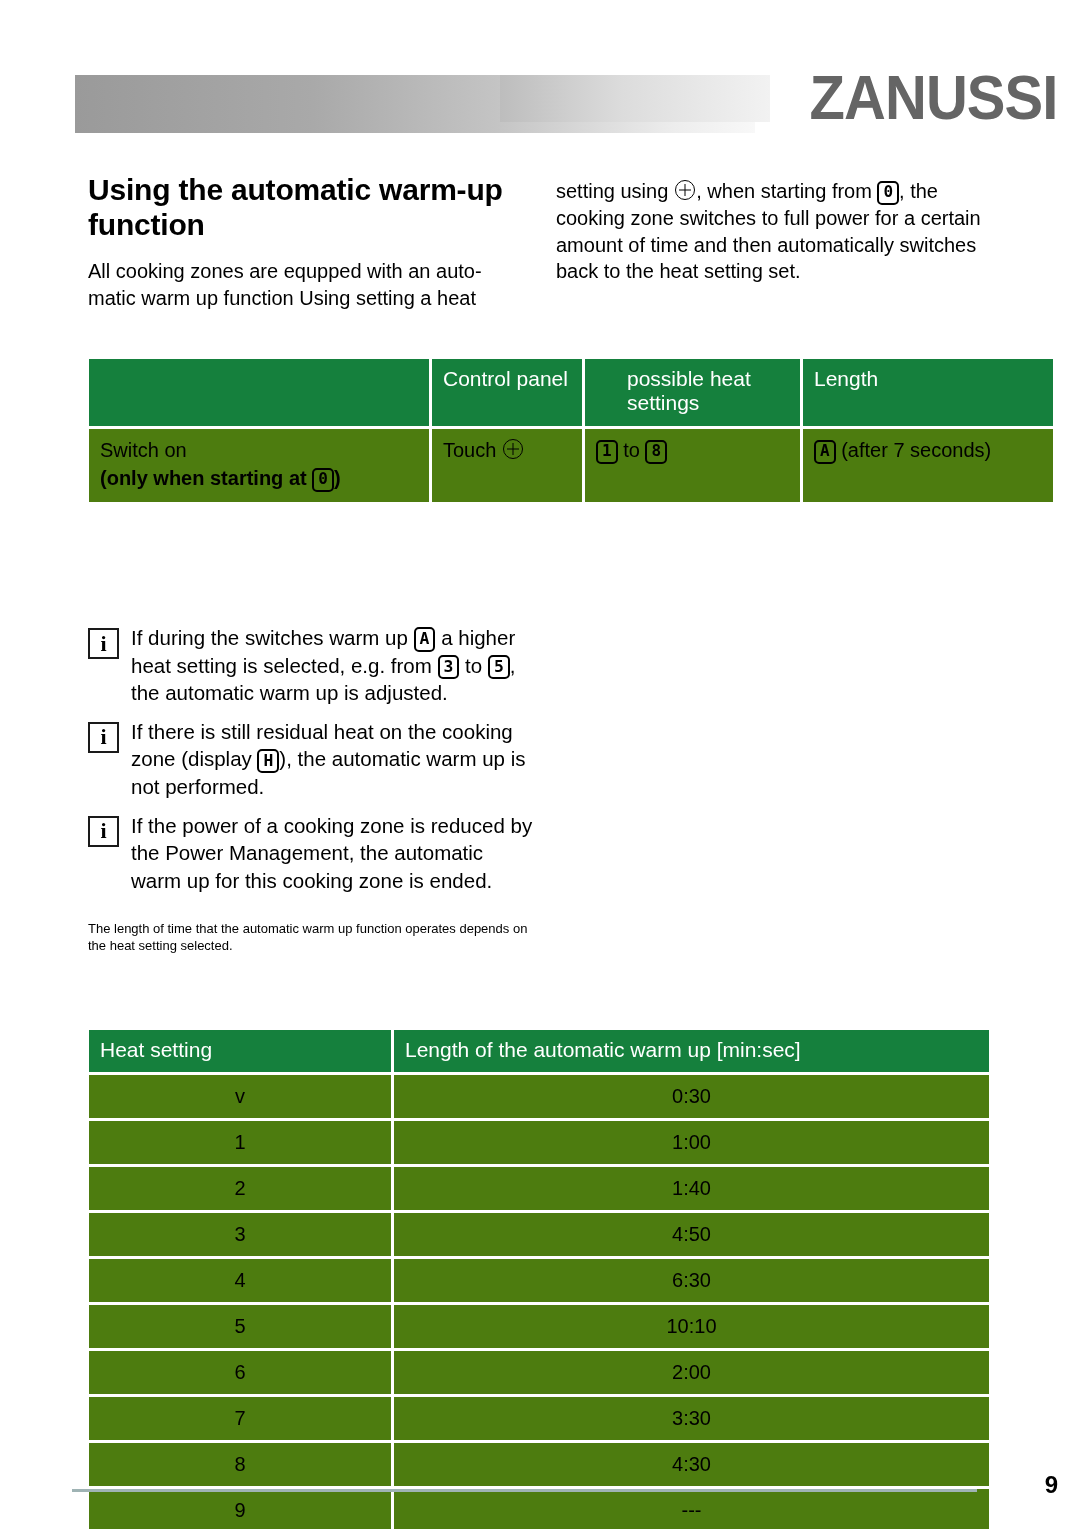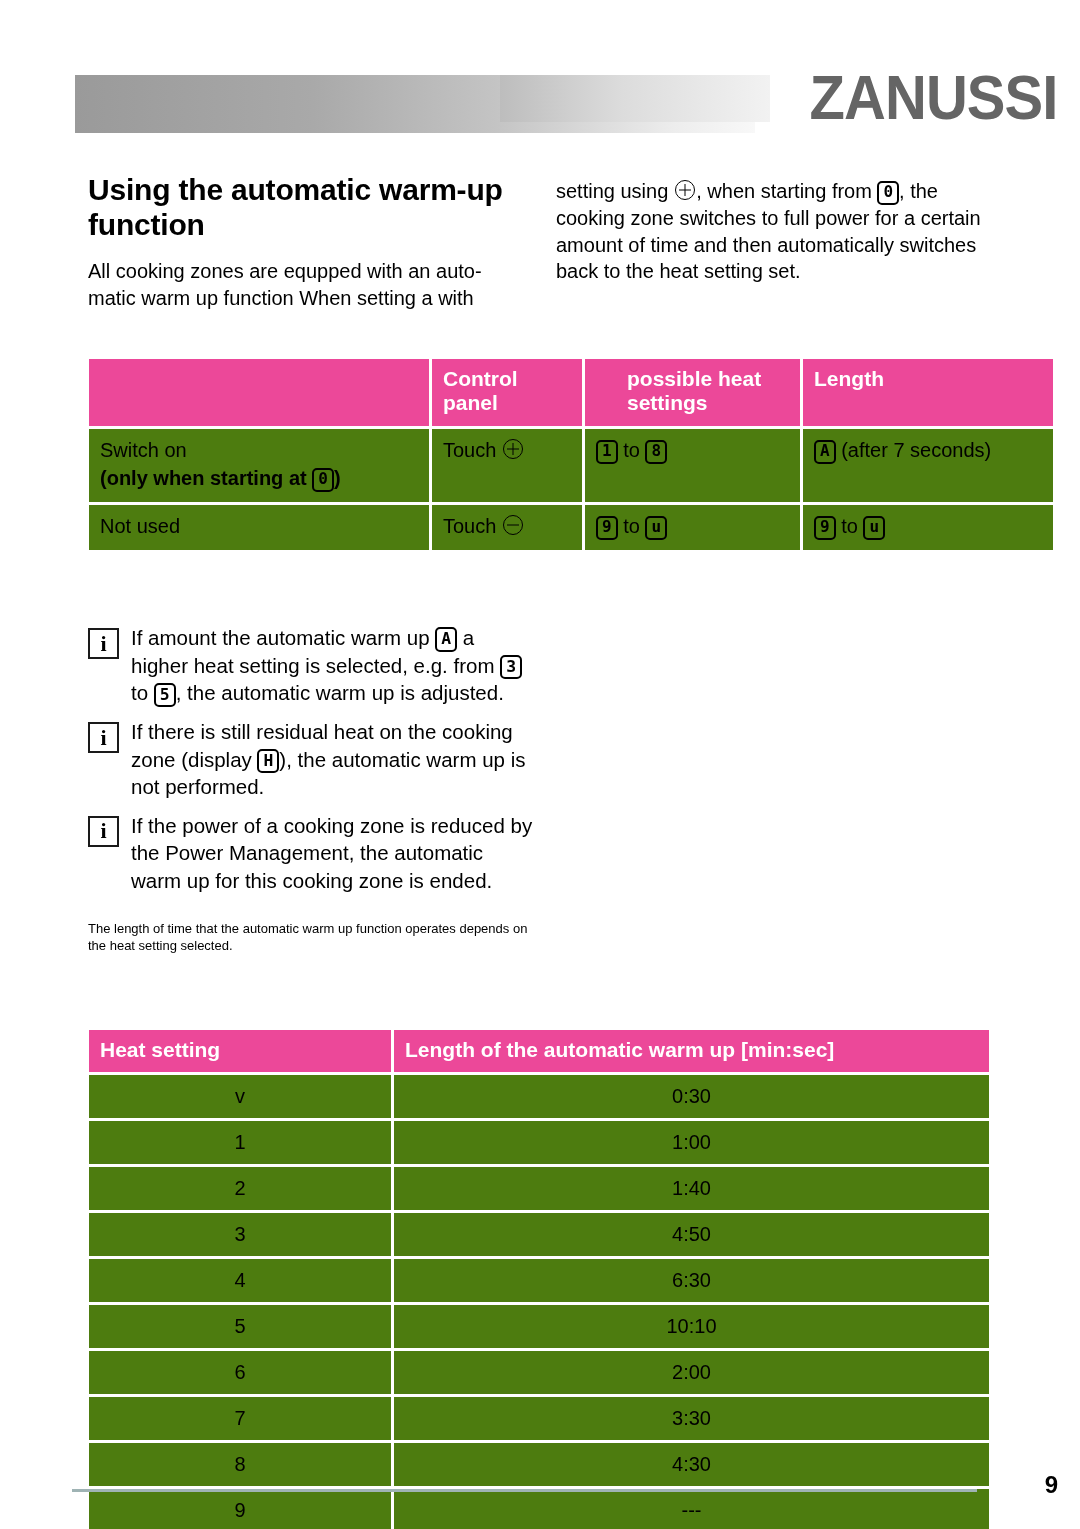--- a/index.html
+++ b/index.html
@@ -82,24 +82,24 @@
   }
 
   
   .tbl {
     position: absolute;
     border-collapse: separate;
     border-spacing: 3px;
     table-layout: fixed;
   }
   .tbl th {
-    background: #ec4899;
+    background: #15803d;
     color: #ffffff;
     font-size: 21px;
-    font-weight: bold;
+    font-weight: normal;
     text-align: left;
     padding: 8px 11px 10px 11px;
     vertical-align: top;
     line-height: 1.16;
   }
   .tbl td {
     background: #4d7c0f;
     font-size: 20px;
     padding: 8px 11px 10px 11px;
     vertical-align: top;
@@ -243,21 +243,21 @@
 <body>
 
 <div class="header">
   <div class="header-bar"></div>
   <div class="header-bar-2"></div>
   <div class="logo">ZANUSSI</div>
 </div>
 
 <div class="col-left">
   <h1 class="page-title">Using the automatic warm-up function</h1>
-  <p class="body">All cooking zones are equpped with an auto-matic warm up function When setting a with</p>
+  <p class="body">All cooking zones are equpped with an auto-matic warm up function Using setting a heat</p>
 </div>
 
 <div class="col-right">
   <p class="body"><span>setting using </span><span class="touchsym plus"></span><span>, when starting from </span><span class="seg">0</span><span>, the cooking zone switches to full power for a certain amount of time and then automatically switches back to the heat setting set.</span></p>
 </div>
 
 <table class="tbl" id="table-control">
   <thead>
     <tr>
       <th class="c0"></th>
@@ -266,33 +266,27 @@
       <th class="c3">Length</th>
     </tr>
   </thead>
   <tbody>
     <tr>
       <td><span>Switch on</span><span class="bold-note"><span>(only when starting at</span> <span class="seg">0</span><span>)</span></span></td>
       <td><span>Touch</span> <span class="touchsym plus"></span></td>
       <td><span class="seg">1</span> <span>to</span> <span class="seg">8</span></td>
       <td><span class="seg">A</span> <span>(after 7 seconds)</span></td>
     </tr>
-    <tr>
-      <td>Not used</td>
-      <td><span>Touch</span> <span class="touchsym"></span></td>
-      <td><span class="seg">9</span> <span>to</span> <span class="seg">u</span></td>
-      <td><span class="seg">9</span> <span>to</span> <span class="seg">u</span></td>
-    </tr>
   </tbody>
 </table>
 
 <div class="notes">
   <div class="note">
     <div class="note-icon">i</div>
-    <div class="note-text"><span>If amount the automatic warm up </span><span class="seg">A</span><span> a higher heat setting is selected, e.g. from </span><span class="seg">3</span><span> to </span><span class="seg">5</span><span>, the automatic warm up is adjusted.</span></div>
+    <div class="note-text"><span>If during the switches warm up </span><span class="seg">A</span><span> a higher heat setting is selected, e.g. from </span><span class="seg">3</span><span> to </span><span class="seg">5</span><span>, the automatic warm up is adjusted.</span></div>
   </div>
   <div class="note">
     <div class="note-icon">i</div>
     <div class="note-text"><span>If there is still residual heat on the cooking zone (display </span><span class="seg">H</span><span>), the automatic warm up is not performed.</span></div>
   </div>
   <div class="note">
     <div class="note-icon">i</div>
     <div class="note-text">If the power of a cooking zone is reduced by the Power Management, the automatic warm up for this cooking zone is ended.</div>
   </div>
 </div>

